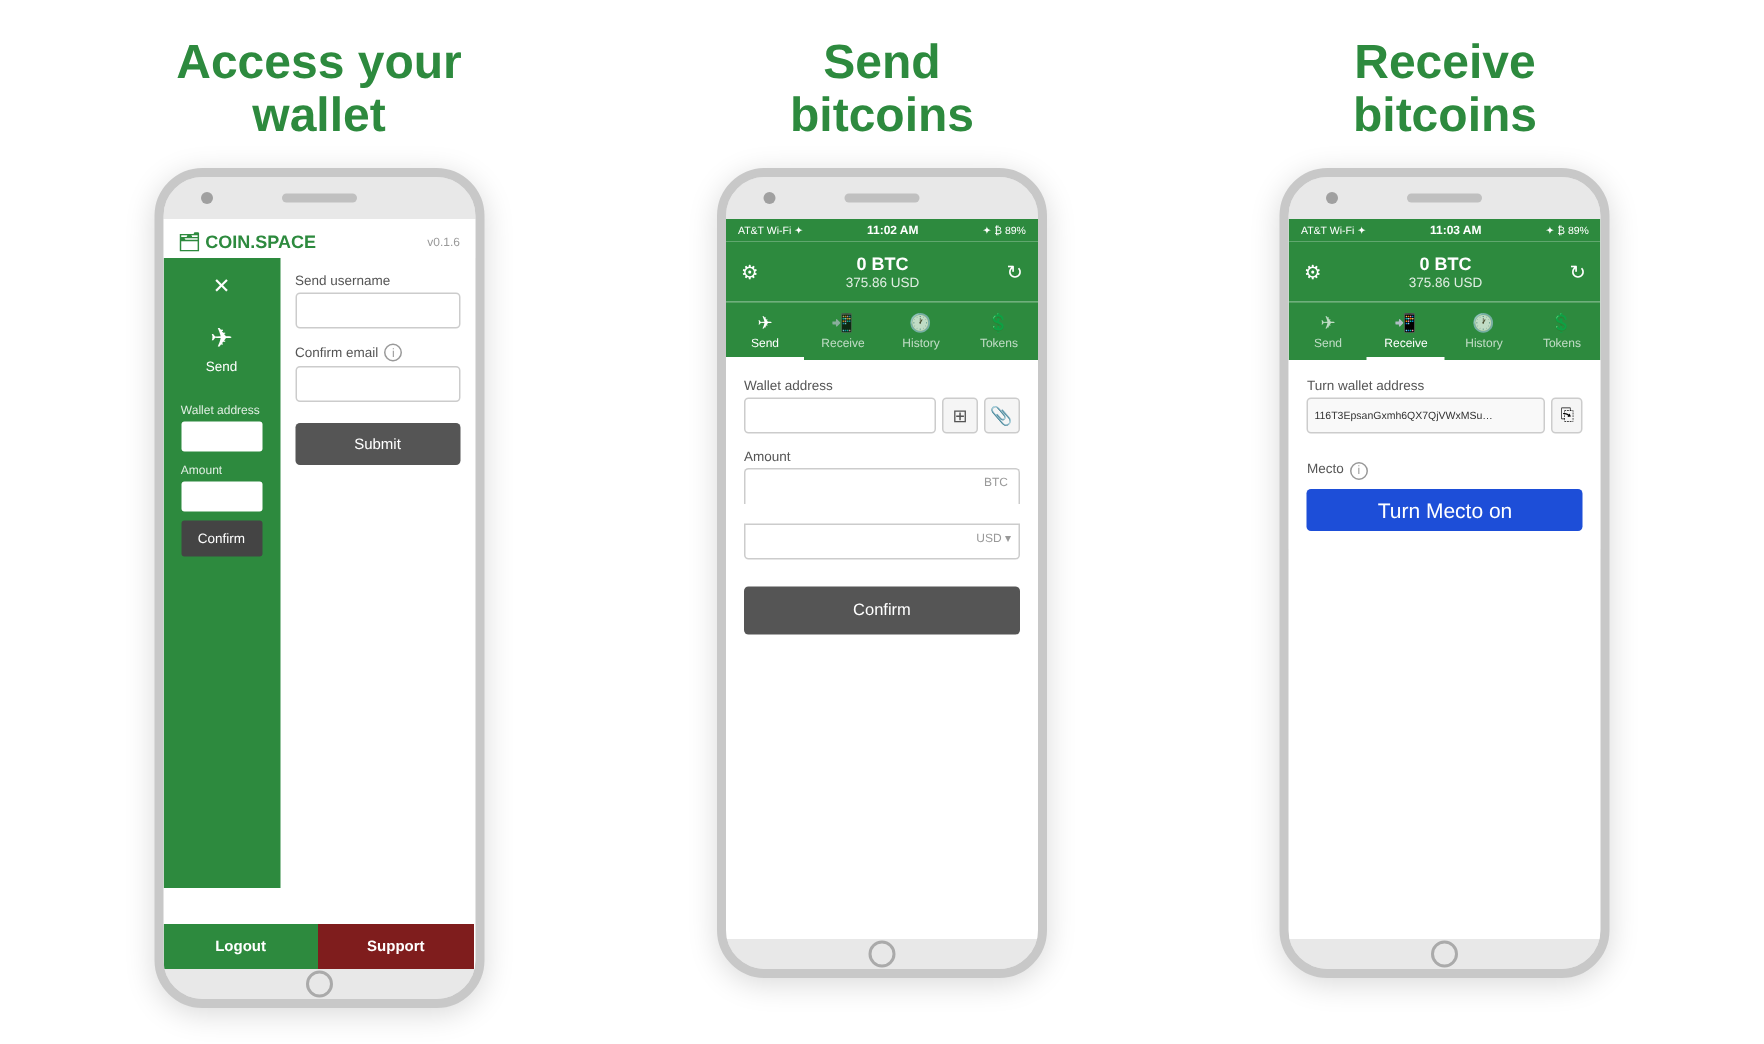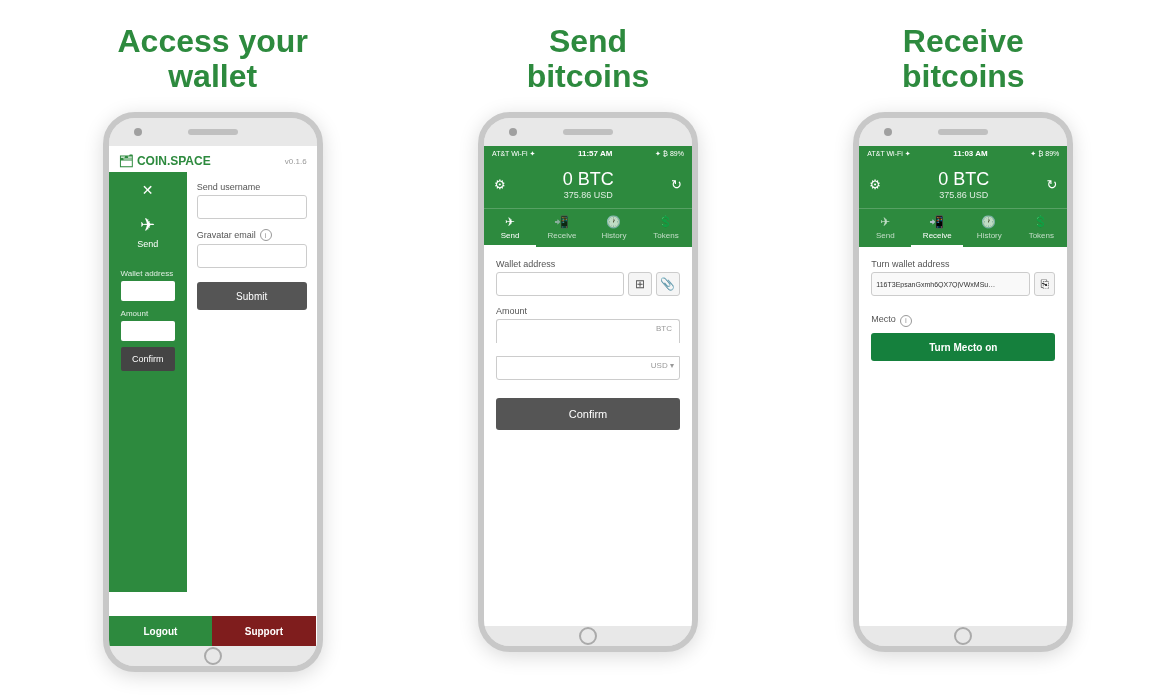--- a/index.html
+++ b/index.html
@@ -103,22 +103,22 @@
       display: flex;
       align-items: center;
       justify-content: space-between;
     }
 
     .app-header-balance {
       text-align: center;
     }
 
     .app-header-balance .btc {
-      font-size: 18px;
-      font-weight: 400;
+      font-size: 12px;
+      font-weight: 700;
     }
 
     .app-header-balance .usd {
       font-size: 9px;
       opacity: 0.85;
     }
 
     
     .nav-tabs {
       background: #2d8a3e;
@@ -277,27 +277,26 @@
       display: flex;
       align-items: center;
       justify-content: space-between;
       margin-top: 18px;
       margin-bottom: 6px;
     }
 
     .turn-mecto-btn {
       width: 100%;
       height: 28px;
-      background: #15803d;
+      background: #1d4ed8;
       color: white;
       border: none;
       border-radius: 3px;
-      font-size: 10px;
-      cursor: pointer;
-      font-weight: bold;
+      font-size: 14px;
+      cursor: pointer;
     }
 
     
     .bottom-bar {
       display: flex;
       position: absolute;
       bottom: 0;
       left: 0;
       right: 1px;
       height: 30px;
@@ -405,21 +404,21 @@
             </div>
           </div>
 
           <div style="flex:1; padding:10px 10px 40px;">
             <div class="form-group">
               <div class="form-label">Send username</div>
               <div class="form-input"></div>
             </div>
             <div class="form-group">
               <div class="form-label">
-                <span>Gravatar email</span>
+                <span>Confirm email</span>
                 <span class="info-circle">i</span>
               </div>
               <div class="form-input"></div>
             </div>
             <button class="submit-btn">Submit</button>
           </div>
         </div>
 
         <div class="bottom-bar">
           <div class="bottom-btn bottom-btn-logout">Logout</div>
@@ -442,21 +441,21 @@
     <div class="phone">
       <div class="phone-top-bar">
         <div class="phone-camera"></div>
         <div class="phone-speaker"></div>
       </div>
 
       <div class="phone-screen">
 
         <div class="status-bar">
           <span style="font-size:7px;">AT&amp;T Wi-Fi ✦</span>
-          <span style="font-size:8px;font-weight:600;">11:57 AM</span>
+          <span style="font-size:8px;font-weight:600;">11:02 AM</span>
           <span style="font-size:7px;">✦ ₿ 89%</span>
         </div>
 
         <div class="app-header">
           <span class="gear-icon header-icon">⚙</span>
           <div class="app-header-balance">
             <div class="btc">0 BTC</div>
             <div class="usd">375.86 USD</div>
           </div>
           <span class="refresh-icon header-icon">↻</span>

